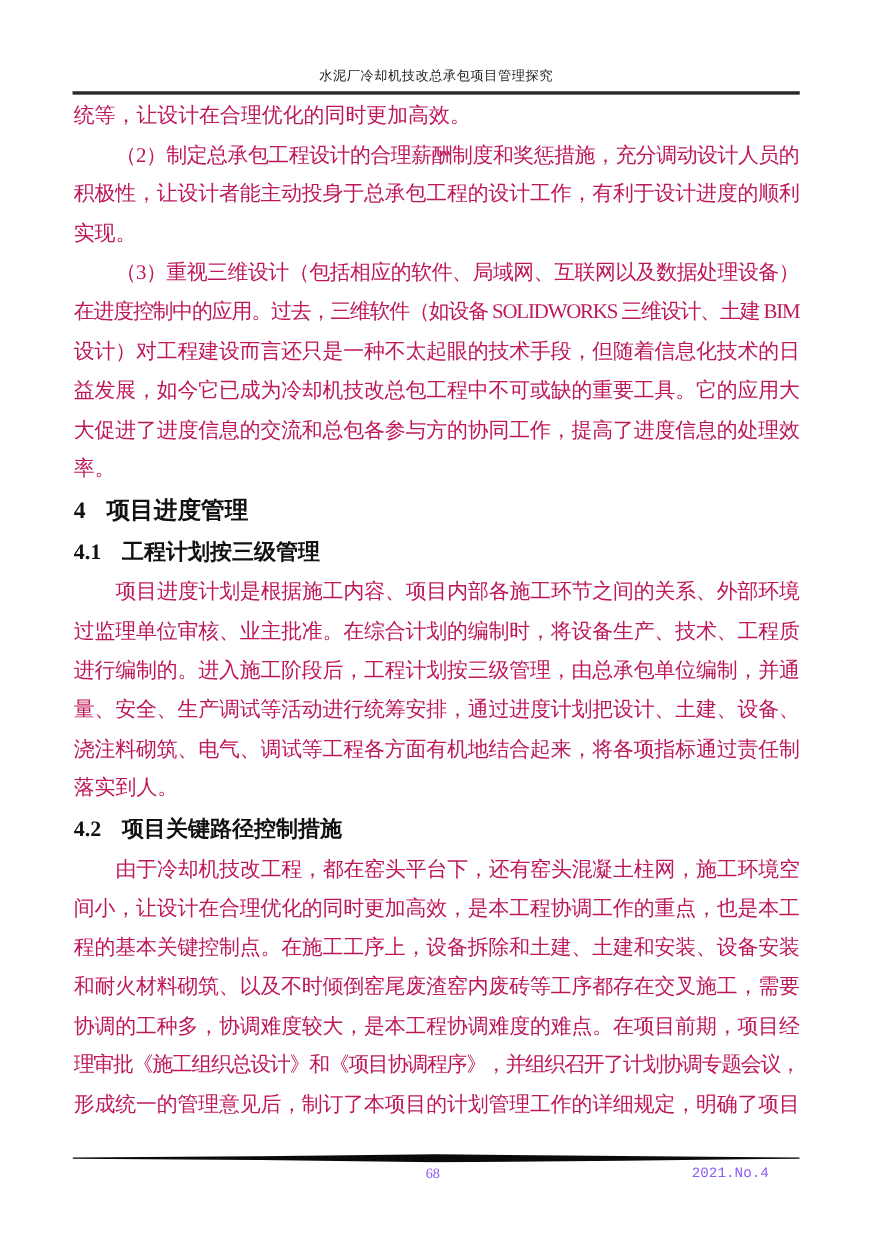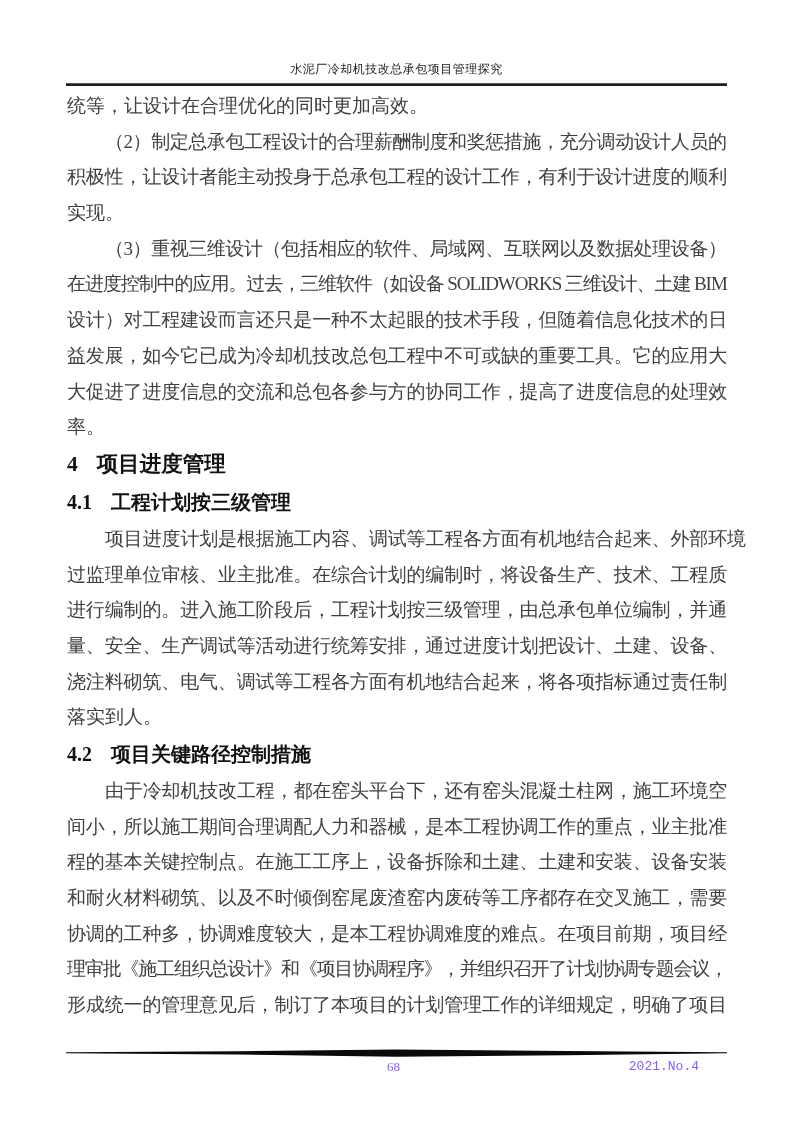--- a/index.html
+++ b/index.html
@@ -34,21 +34,21 @@
   .doc-body {
     position: absolute; left: 67px; top: 88px; width: 660px;
   }
   .para { margin: 0; }
   .line {
     width: 660px;
     height: 35.7px; line-height: 35.7px;
     white-space: nowrap;
     overflow: visible;
     font-size: 19px;
-    color: #404040;
+    color: #be185d;
     box-sizing: border-box;
   }
   .line.indent { padding-left: 38px; }
   .line > span { display: inline-block; white-space: nowrap; }
 
   .h1, .h2 {
     height: 38px; line-height: 38px;
     font-family: "Liberation Sans", "DejaVu Sans", sans-serif;
     font-weight: bold;
     color: #111111;
@@ -101,31 +101,31 @@
         <div class="line indent"><span style="letter-spacing: -0.441176px;">（3）重视三维设计（包括相应的软件、局域网、互联网以及数据处理设备）</span></div>
         <div class="line"><span style="letter-spacing: -1.06818px;">在进度控制中的应用。过去，三维软件（如设备 SOLIDWORKS 三维设计、土建 BIM</span></div>
         <div class="line"><span style="letter-spacing: -0.142857px;">设计）对工程建设而言还只是一种不太起眼的技术手段，但随着信息化技术的日</span></div>
         <div class="line"><span style="letter-spacing: -0.142857px;">益发展，如今它已成为冷却机技改总包工程中不可或缺的重要工具。它的应用大</span></div>
         <div class="line"><span style="letter-spacing: -0.142857px;">大促进了进度信息的交流和总包各参与方的协同工作，提高了进度信息的处理效</span></div>
         <div class="line"><span>率。</span></div>
       </div>
       <div class="h1"><span class="hnum">4</span><span class="htitle">项目进度管理</span></div>
       <div class="h2"><span class="hnum">4.1</span><span class="htitle">工程计划按三级管理</span></div>
       <div class="para">
-        <div class="line indent"><span style="letter-spacing: -0.151515px;">项目进度计划是根据施工内容、调试等工程各方面有机地结合起来、外部环境</span></div>
+        <div class="line indent"><span style="letter-spacing: -0.151515px;">项目进度计划是根据施工内容、项目内部各施工环节之间的关系、外部环境</span></div>
         <div class="line"><span style="letter-spacing: -0.142857px;">过监理单位审核、业主批准。在综合计划的编制时，将设备生产、技术、工程质</span></div>
         <div class="line"><span style="letter-spacing: -0.142857px;">进行编制的。进入施工阶段后，工程计划按三级管理，由总承包单位编制，并通</span></div>
         <div class="line"><span style="letter-spacing: -0.142857px;">量、安全、生产调试等活动进行统筹安排，通过进度计划把设计、土建、设备、</span></div>
         <div class="line"><span style="letter-spacing: -0.142857px;">浇注料砌筑、电气、调试等工程各方面有机地结合起来，将各项指标通过责任制</span></div>
         <div class="line"><span>落实到人。</span></div>
       </div>
       <div class="h2"><span class="hnum">4.2</span><span class="htitle">项目关键路径控制措施</span></div>
       <div class="para">
         <div class="line indent"><span style="letter-spacing: -0.151515px;">由于冷却机技改工程，都在窑头平台下，还有窑头混凝土柱网，施工环境空</span></div>
-        <div class="line"><span style="letter-spacing: -0.142857px;">间小，所以施工期间合理调配人力和器械，是本工程协调工作的重点，业主批准</span></div>
+        <div class="line"><span style="letter-spacing: -0.142857px;">间小，让设计在合理优化的同时更加高效，是本工程协调工作的重点，也是本工</span></div>
         <div class="line"><span style="letter-spacing: -0.142857px;">程的基本关键控制点。在施工工序上，设备拆除和土建、土建和安装、设备安装</span></div>
         <div class="line"><span style="letter-spacing: -0.142857px;">和耐火材料砌筑、以及不时倾倒窑尾废渣窑内废砖等工序都存在交叉施工，需要</span></div>
         <div class="line"><span style="letter-spacing: -0.142857px;">协调的工种多，协调难度较大，是本工程协调难度的难点。在项目前期，项目经</span></div>
         <div class="line"><span style="letter-spacing: -1.16216px;">理审批《施工组织总设计》和《项目协调程序》，并组织召开了计划协调专题会议，</span></div>
         <div class="line"><span style="letter-spacing: -0.142857px;">形成统一的管理意见后，制订了本项目的计划管理工作的详细规定，明确了项目</span></div>
       </div>
     </div>
 
   <div class="footer">
     <svg class="footer-rule" viewBox="0 0 661 8" preserveAspectRatio="none">

